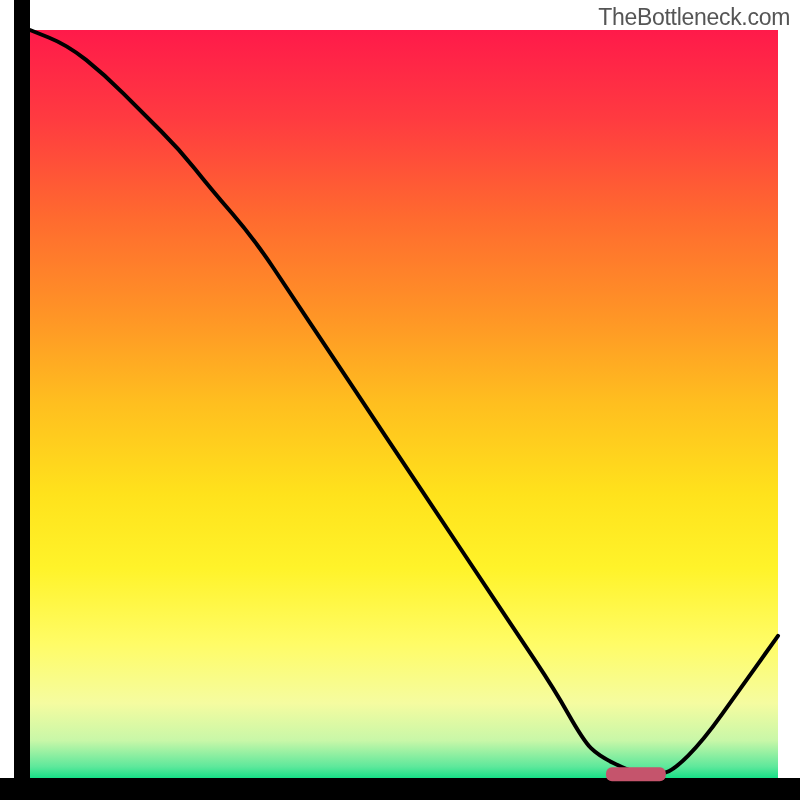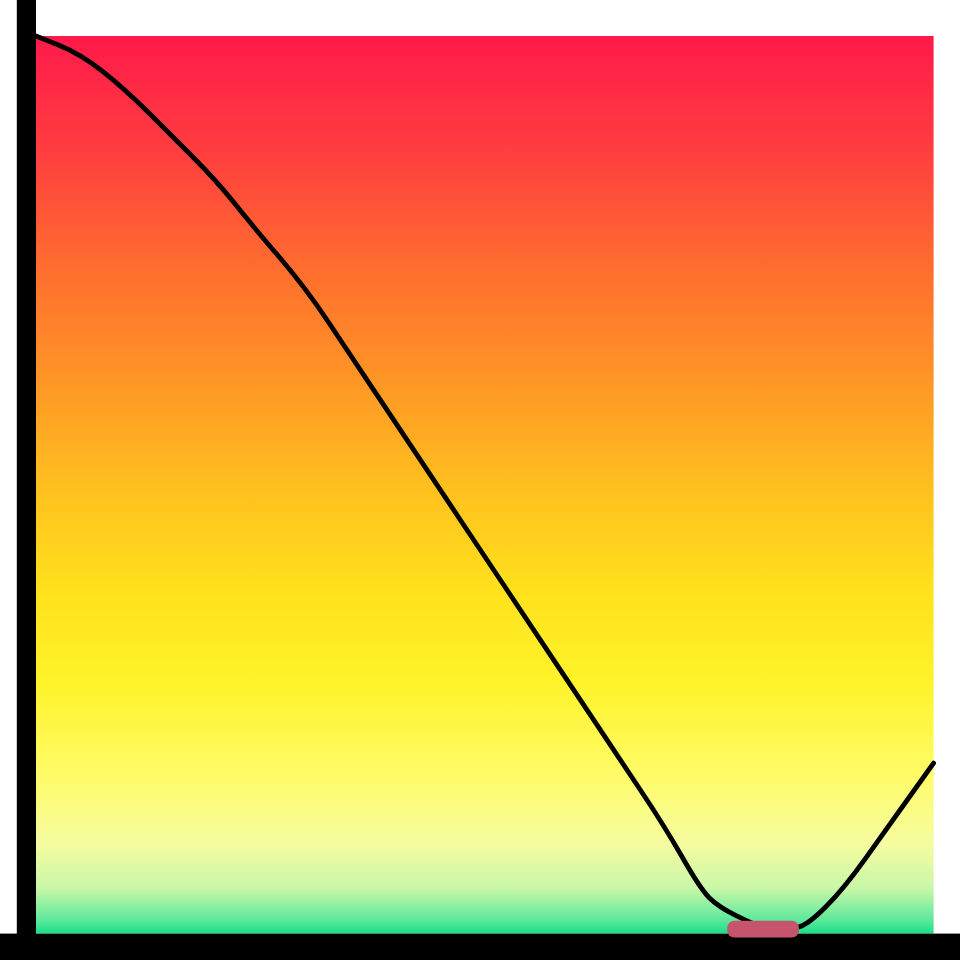--- a/index.html
+++ b/index.html
@@ -28,20 +28,21 @@
   svg.chart {
     position: absolute;
     top: 0;
     left: 0;
   }
 </style>
 </head>
 <body>
 <div class="container">
 
+<div class="watermark">TheBottleneck.com</div>
 
 <svg class="chart" width="800" height="800" viewBox="0 0 800 800">
   <defs>
     <linearGradient id="bg-grad" x1="0" y1="0" x2="0" y2="1">
           <stop offset="0%" stop-color="#ff1a4a"></stop>
           <stop offset="12%" stop-color="#ff3b40"></stop>
           <stop offset="25%" stop-color="#ff6a2f"></stop>
           <stop offset="38%" stop-color="#ff9426"></stop>
           <stop offset="50%" stop-color="#ffbf1f"></stop>
           <stop offset="62%" stop-color="#ffe21c"></stop>

